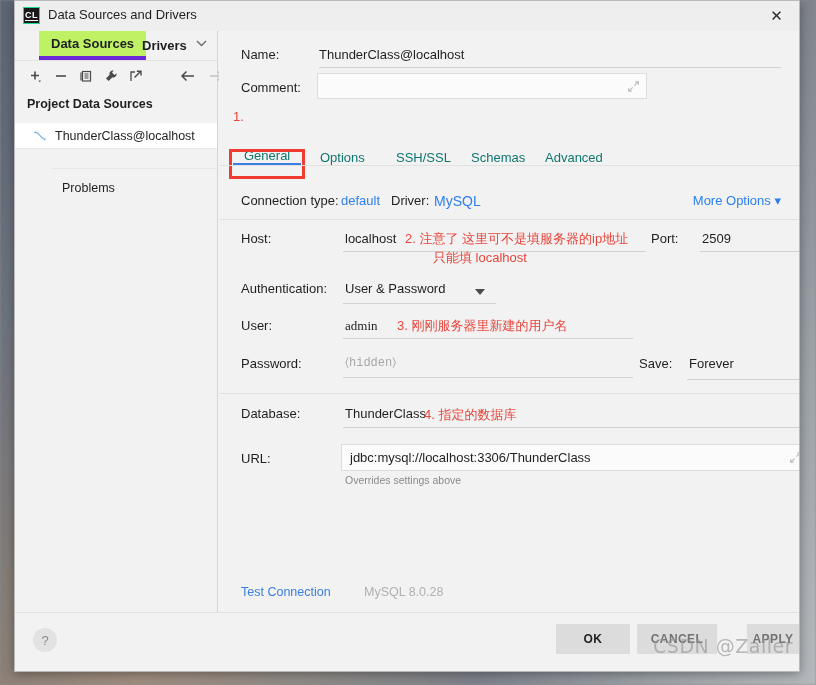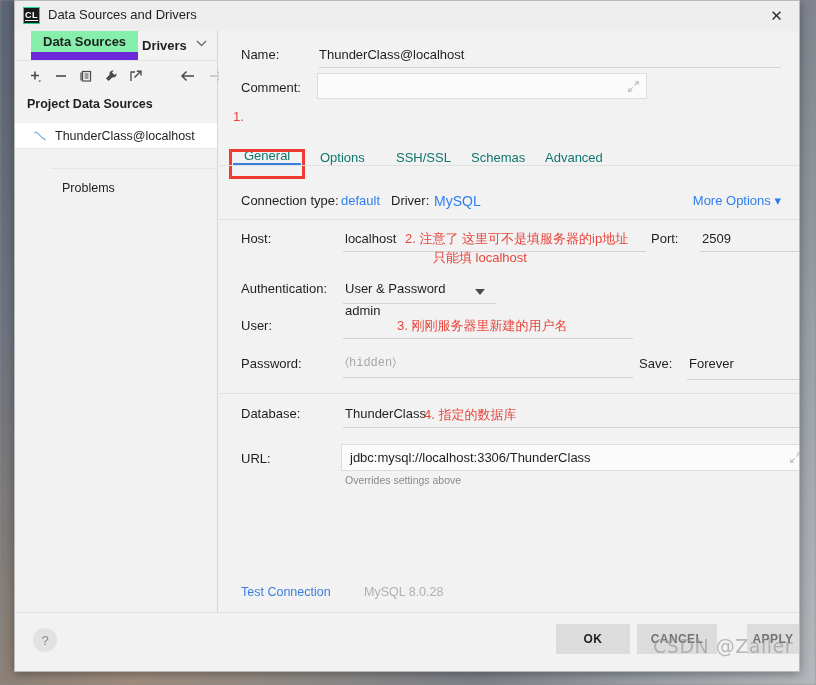--- a/index.html
+++ b/index.html
@@ -49,21 +49,21 @@
   
   .left{
     position:absolute;left:0;top:30px;width:203px;bottom:58px;
     background:#f2f2f2;border-right:1px solid #d6d6d6;box-sizing:border-box;
   }
   .ltabs{height:29px;position:relative;border-bottom:none;}
   .ltab{
     position:absolute;top:0;height:29px;display:flex;align-items:center;
     font-size:13px;font-weight:bold;color:#1f1f1f;padding:0 12px;box-sizing:border-box;
   }
-  .ltab.active{left:16px;background:#86efac;border-bottom:8px solid #6d28d9;}
+  .ltab.active{left:24px;background:#bef264;border-bottom:4px solid #6d28d9;}
   .ltab.idle{left:115px;background:transparent;}
   .ltab-chev{position:absolute;right:10px;top:9px;font-size:10px;color:#6b6b6b;}
 
   .ltoolbar{
     height:30px;position:relative;border-top:1px solid #e1e1e1;
   }
   .tb-ico{
     position:absolute;top:4px;width:22px;height:22px;
     display:flex;align-items:center;justify-content:center;color:#4a4a4a;
   }
@@ -141,21 +141,21 @@
   .auth-label{left:22px;top:250px;}
   .auth-val{left:126px;top:250px;}
   .auth-ul{left:124px;top:272px;width:153px;}
   .caret{
     width:0;height:0;border-left:5px solid transparent;border-right:5px solid transparent;
     border-top:6px solid #4a4a4a;position:absolute;
   }
   .auth-caret{left:256px;top:258px;}
 
   .user-label{left:22px;top:287px;}
-  .user-val{left:126px;top:272px;}
+  .user-val{left:126px;top:287px;font-family:Liberation Serif, serif;}
   .user-ul{left:124px;top:307px;width:290px;}
   .anno3{left:178px;top:286px;}
 
   .pwd-label{left:22px;top:325px;}
   .pwd-val{position:absolute;left:126px;top:325px;font-size:12px;color:#a8a8a8;font-family:"Liberation Mono","DejaVu Sans Mono",monospace;}
   .pwd-ul{left:124px;top:346px;width:290px;}
   .save-label{left:420px;top:325px;text-align:right;}
   .save-val{left:470px;top:325px;}
   .save-ul{left:468px;top:348px;width:132px;}
   .save-caret{left:580px;top:332px;}

